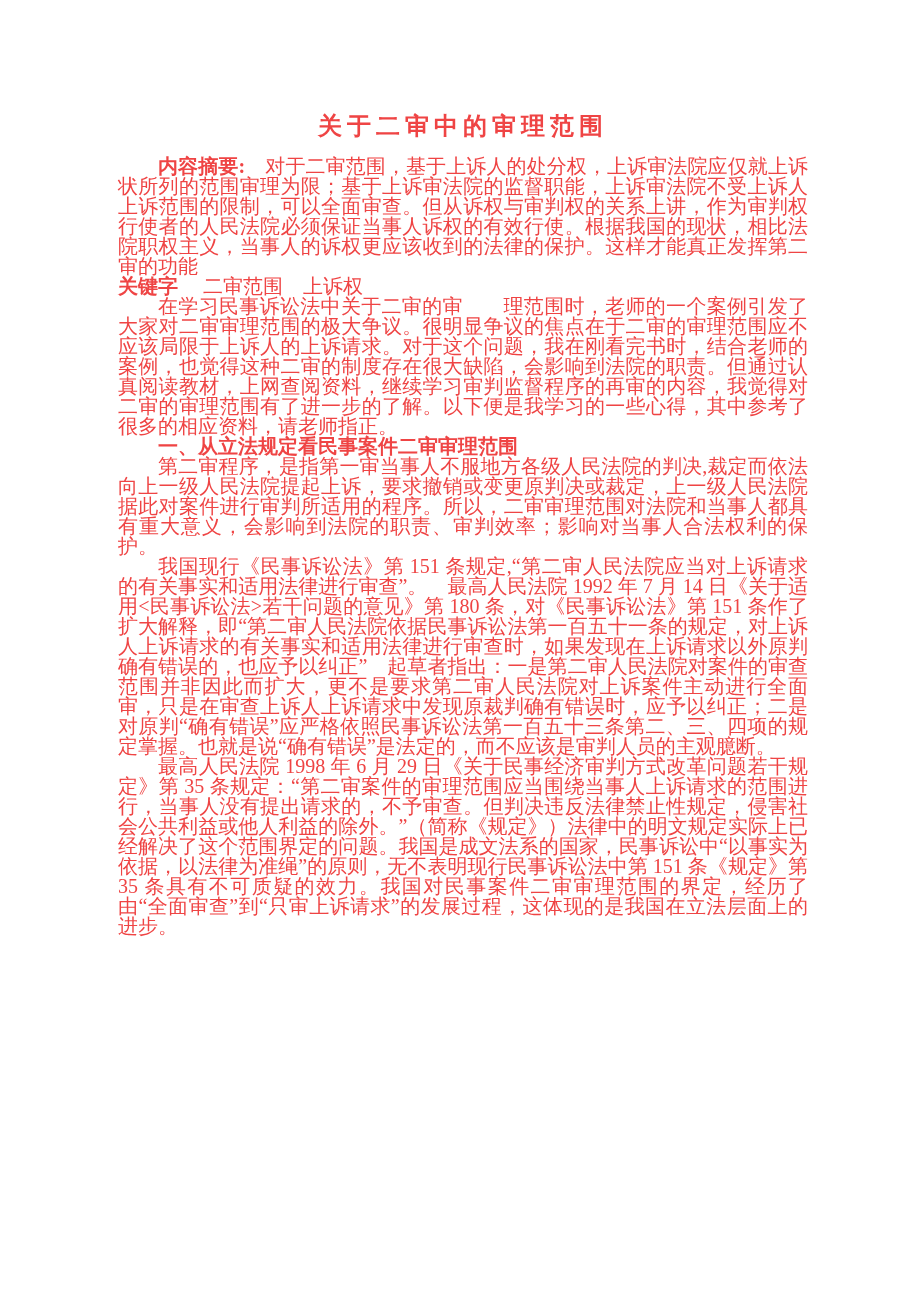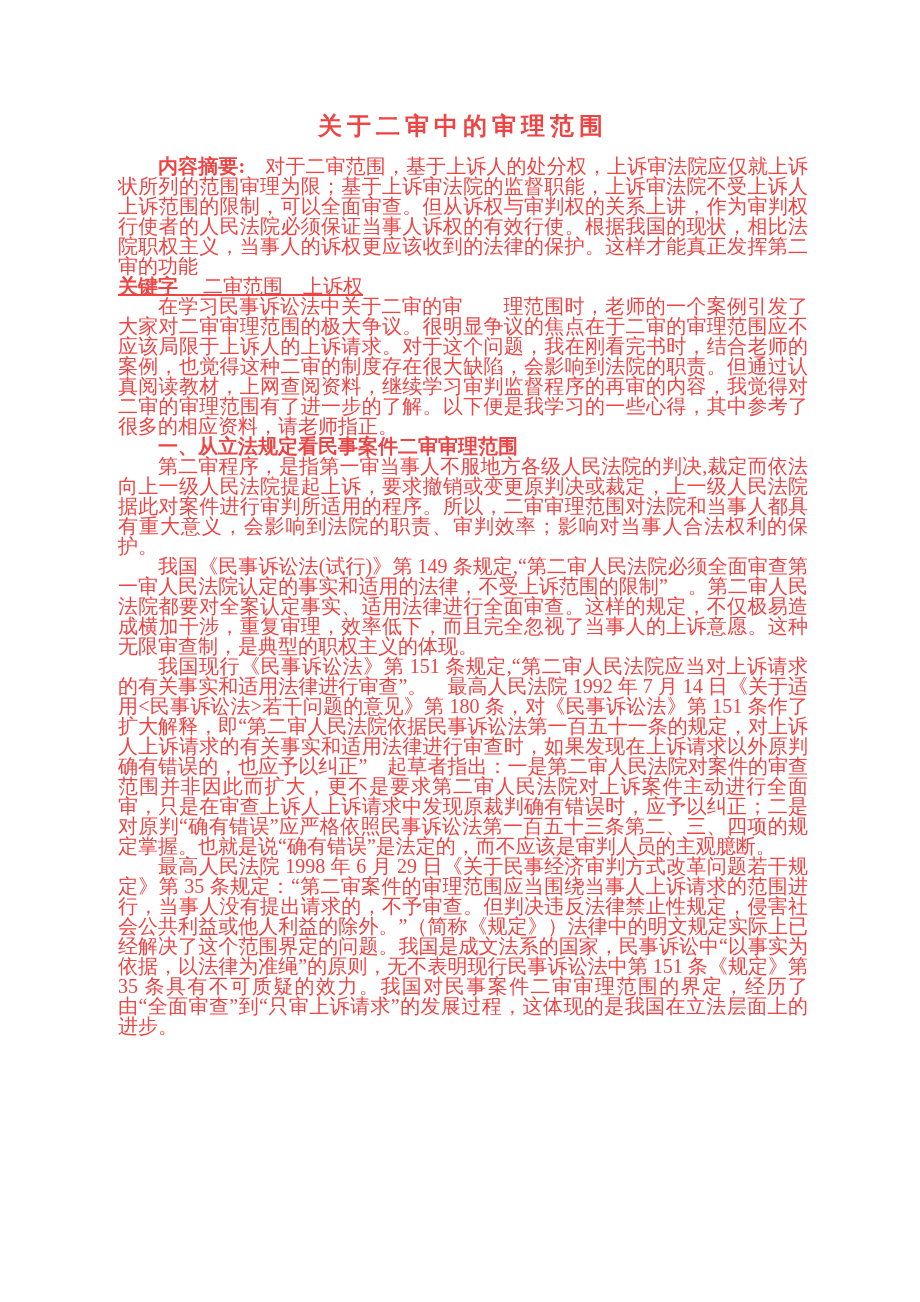--- a/index.html
+++ b/index.html
@@ -32,34 +32,33 @@
     white-space: nowrap;
   }
   .para {
     margin: 0;
     font-size: 20px;
     line-height: 20px;
     text-align: justify;
     word-break: break-all;
   }
   .para.indent { text-indent: 2em; }
-  .para.flush  { text-indent: 0; text-decoration: underline; }
+  .para.flush  { text-indent: 0; }
   .para.heading { font-weight: bold; text-indent: 2em; }
   .para b { font-weight: bold; }
 </style>
 </head>
 <body>
 
 <div class="page">
   <div class="content">
     <h1 class="doc-title">关于二审中的审理范围</h1>
     <div id="paragraphs">
         <p class="para indent"><b>内容摘要:</b><span>　对于二审范围，基于上诉人的处分权，上诉审法院应仅就上诉状所列的范围审理为限；基于上诉审法院的监督职能，上诉审法院不受上诉人上诉范围的限制，可以全面审查。但从诉权与审判权的关系上讲，作为审判权行使者的人民法院必须保证当事人诉权的有效行使。根据我国的现状，相比法院职权主义，当事人的诉权更应该收到的法律的保护。这样才能真正发挥第二审的功能</span></p>
         <p class="para flush"><b>关键字</b><span>　 二审范围　上诉权</span></p>
         <p class="para indent"><span>在学习民事诉讼法中关于二审的审　　理范围时，老师的一个案例引发了大家对二审审理范围的极大争议。很明显争议的焦点在于二审的审理范围应不应该局限于上诉人的上诉请求。对于这个问题，我在刚看完书时，结合老师的案例，也觉得这种二审的制度存在很大缺陷，会影响到法院的职责。但通过认真阅读教材，上网查阅资料，继续学习审判监督程序的再审的内容，我觉得对二审的审理范围有了进一步的了解。以下便是我学习的一些心得，其中参考了很多的相应资料，请老师指正。</span></p>
         <p class="para heading"><span>一、从立法规定看民事案件二审审理范围</span></p>
         <p class="para indent"><span>第二审程序，是指第一审当事人不服地方各级人民法院的判决,裁定而依法向上一级人民法院提起上诉，要求撤销或变更原判决或裁定，上一级人民法院据此对案件进行审判所适用的程序。所以，二审审理范围对法院和当事人都具有重大意义，会影响到法院的职责、审判效率；影响对当事人合法权利的保护。</span></p>
-        <p class="para indent"><span>我国《民事诉讼法(试行)》第 149 条规定,“第二审人民法院必须全面审查第一审人民法院认定的事实和适用的法律，不受上诉范围的限制”　。第二审人民法院都要对全案认定事实、适用法律进行全面审查。这样的规定，不仅极易造成横加干涉，重复审理，效率低下，而且完全忽视了当事人的上诉意愿。这种无限审查制，是典型的职权主义的体现。</span></p>
         <p class="para indent"><span>我国现行《民事诉讼法》第 151 条规定,“第二审人民法院应当对上诉请求的有关事实和适用法律进行审查”。　最高人民法院 1992 年 7 月 14 日《关于适用&lt;民事诉讼法&gt;若干问题的意见》第 180 条，对《民事诉讼法》第 151 条作了扩大解释，即“第二审人民法院依据民事诉讼法第一百五十一条的规定，对上诉人上诉请求的有关事实和适用法律进行审查时，如果发现在上诉请求以外原判确有错误的，也应予以纠正”　起草者指出：一是第二审人民法院对案件的审查范围并非因此而扩大，更不是要求第二审人民法院对上诉案件主动进行全面审，只是在审查上诉人上诉请求中发现原裁判确有错误时，应予以纠正；二是对原判“确有错误”应严格依照民事诉讼法第一百五十三条第二、三、四项的规定掌握。也就是说“确有错误”是法定的，而不应该是审判人员的主观臆断。</span></p>
         <p class="para indent"><span>最高人民法院 1998 年 6 月 29 日《关于民事经济审判方式改革问题若干规定》第 35 条规定：“第二审案件的审理范围应当围绕当事人上诉请求的范围进行，当事人没有提出请求的，不予审查。但判决违反法律禁止性规定，侵害社会公共利益或他人利益的除外。”（简称《规定》）法律中的明文规定实际上已经解决了这个范围界定的问题。我国是成文法系的国家，民事诉讼中“以事实为依据，以法律为准绳”的原则，无不表明现行民事诉讼法中第 151 条《规定》第 35 条具有不可质疑的效力。我国对民事案件二审审理范围的界定，经历了由“全面审查”到“只审上诉请求”的发展过程，这体现的是我国在立法层面上的进步。</span></p>
       </div>
   </div>
 </div>
 
 </body></html>

